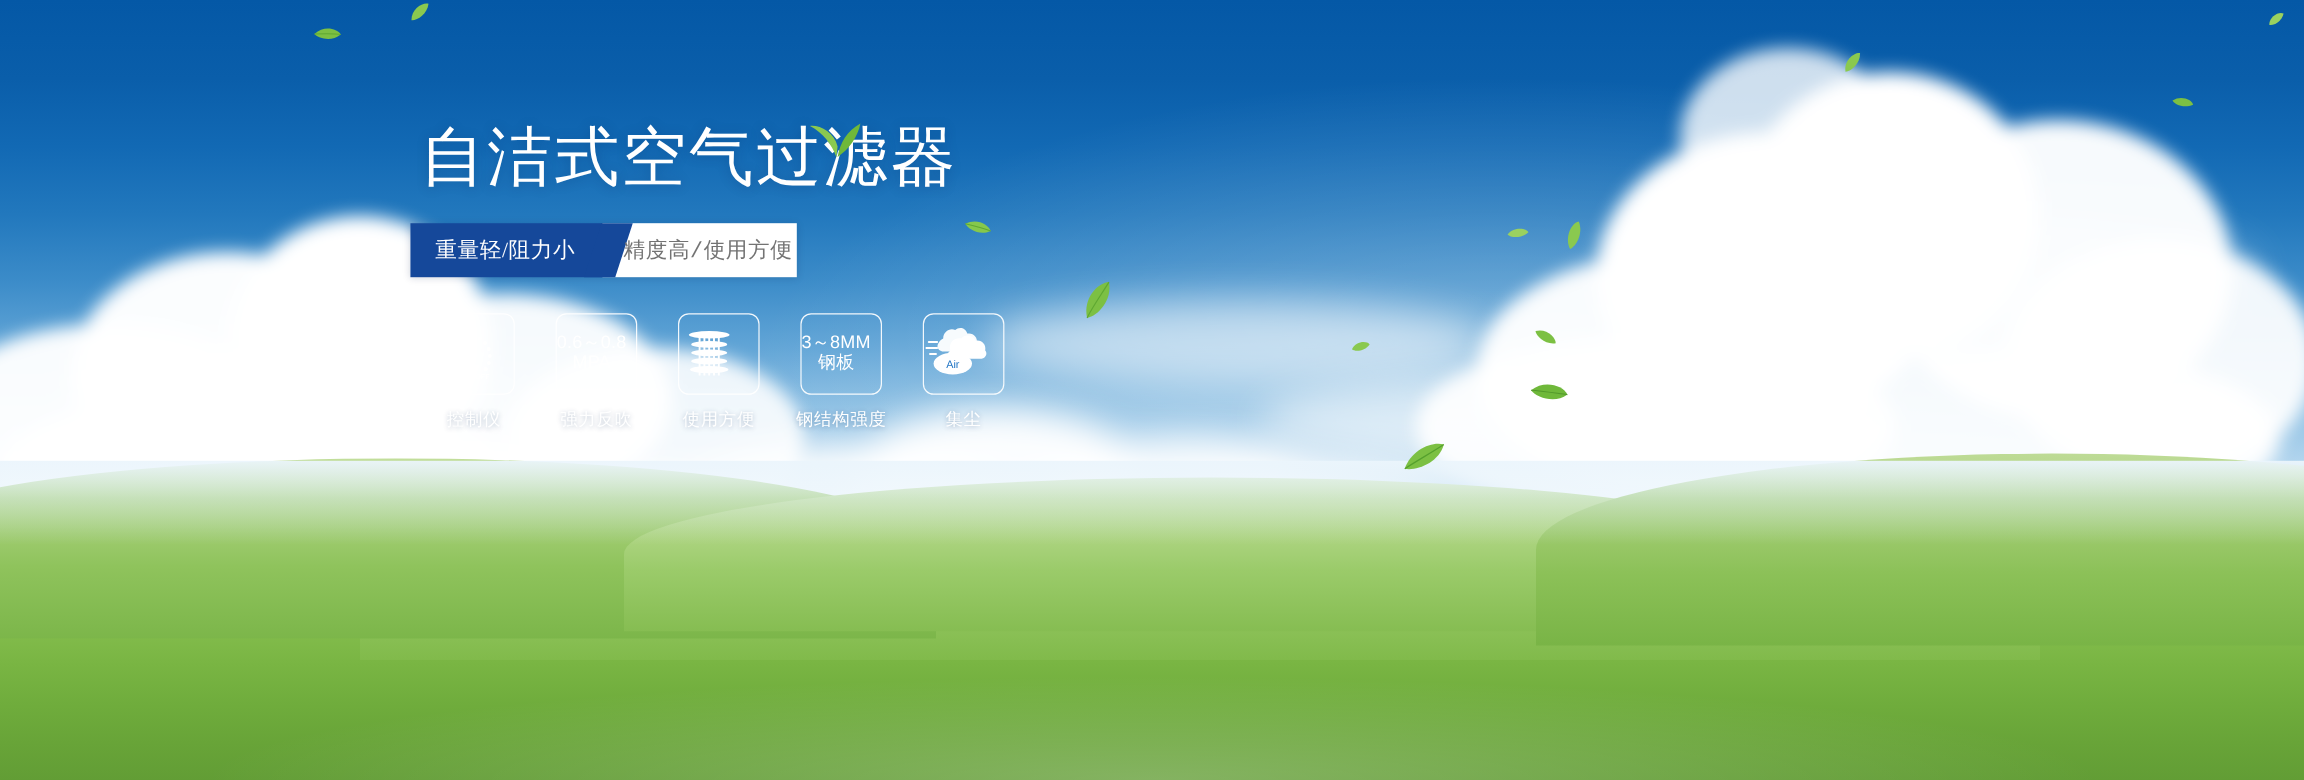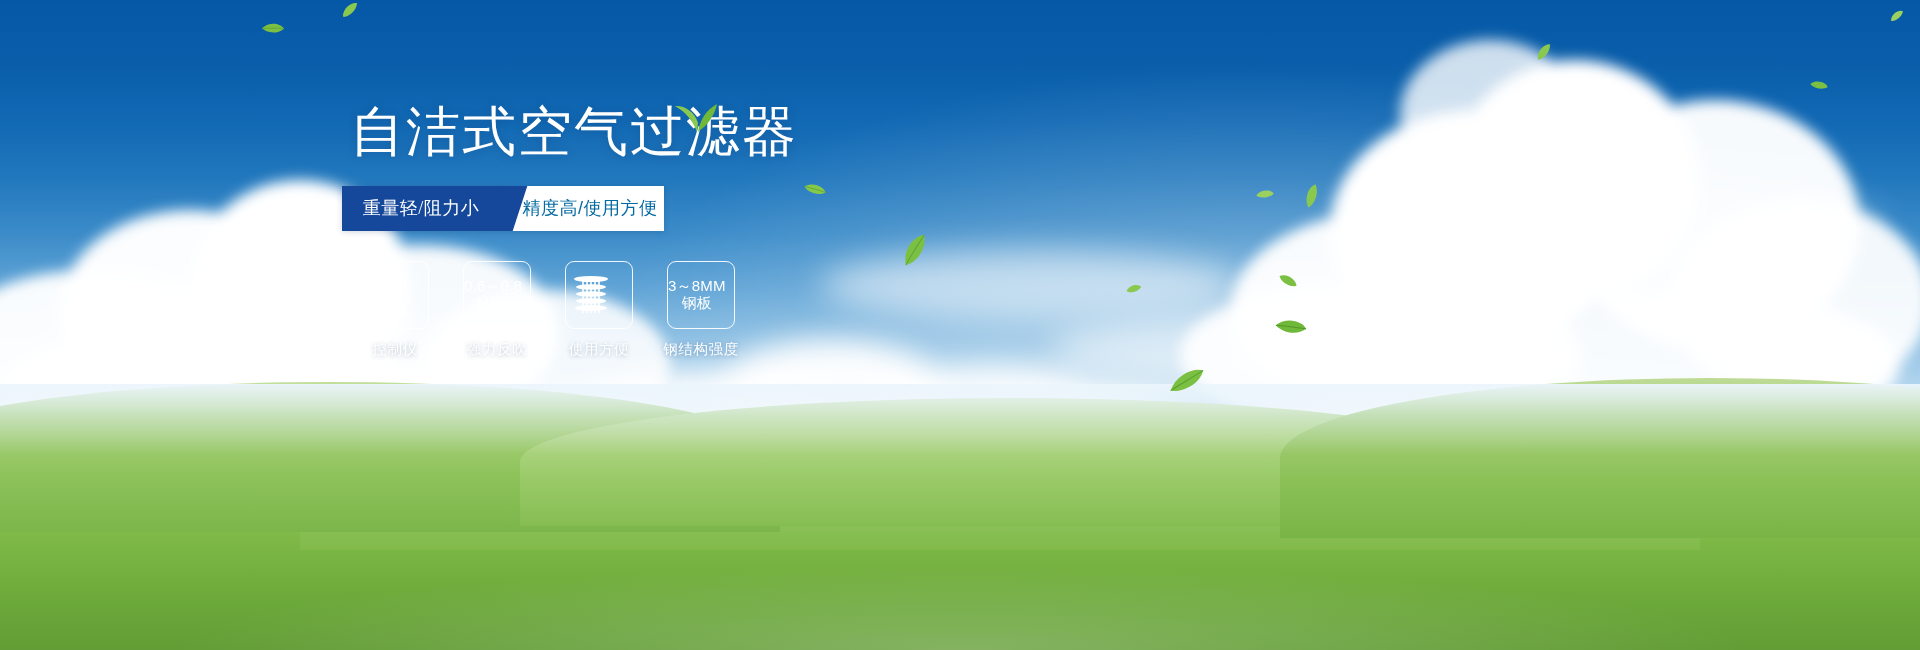--- a/index.html
+++ b/index.html
@@ -161,23 +161,24 @@
     font-size:18px; letter-spacing:.5px; white-space:nowrap;
     position:relative;
   }
   .tab-dark {
     background:#15489a;
     color:#ffffff;
     width:160px;
   }
   .tab-light {
     background:#ffffff;
-    color:#0369a1;
+    color:#737373;
     flex:1;
     padding-left:14px;
+    font-family:Liberation Mono, monospace;
   }
   .tab-slant {
     position:absolute; left:152px; top:0; width:26px; height:45px;
     background:#15489a;
     transform:skewX(-18deg);
     z-index:2;
   }
   .tab-dark span, .tab-light span { position:relative; z-index:3; }
   .tab-dark span { margin-left:-2px;font-family:Liberation Serif, serif; }
 
@@ -420,16 +421,32 @@
       <div class="feature">
         <div class="fbox">
           <div class="fbox-text">
             <div>3～8MM</div>
             <div class="l2">钢板</div>
           </div>
         </div>
         <div class="flabel">钢结构强度</div>
       </div>
 
+      <div class="feature">
+        <div class="fbox">
+          <svg width="54" height="46" viewBox="0 0 54 46">
+            <path d="M16 10 C16 5, 21 1, 26 3 C29 0, 35 1, 36 6 C41 5, 45 9, 44 14 C47 15, 48 19, 45 21 L17 21 C12 21, 10 17, 12 14 C13 12, 14 11, 16 10 Z" fill="#ffffff" opacity=".95"></path>
+            <path d="M22 20 C20 14, 25 9, 31 10 C34 6, 41 7, 43 12 C48 11, 52 15, 51 20 C53 22, 52 26, 48 27 L24 27 C19 27, 18 23, 22 20 Z" fill="#ffffff"></path>
+            <ellipse cx="24" cy="31" rx="16" ry="9" fill="#ffffff"></ellipse>
+            <text x="24" y="35" text-anchor="middle" font-family="Liberation Sans, sans-serif" font-size="9" fill="#1f74c4">Air</text>
+            <g stroke="#ffffff" stroke-width="1.6" fill="none" stroke-linecap="round">
+              <path d="M4 13 h7"></path>
+                <path d="M2 18 h9"></path>
+                <path d="M5 23 h5"></path>
+            </g>
+          </svg>
+        </div>
+        <div class="flabel">集尘</div>
+      </div>
 
     </div>
   </div>
 </div>
 
 </body></html>

